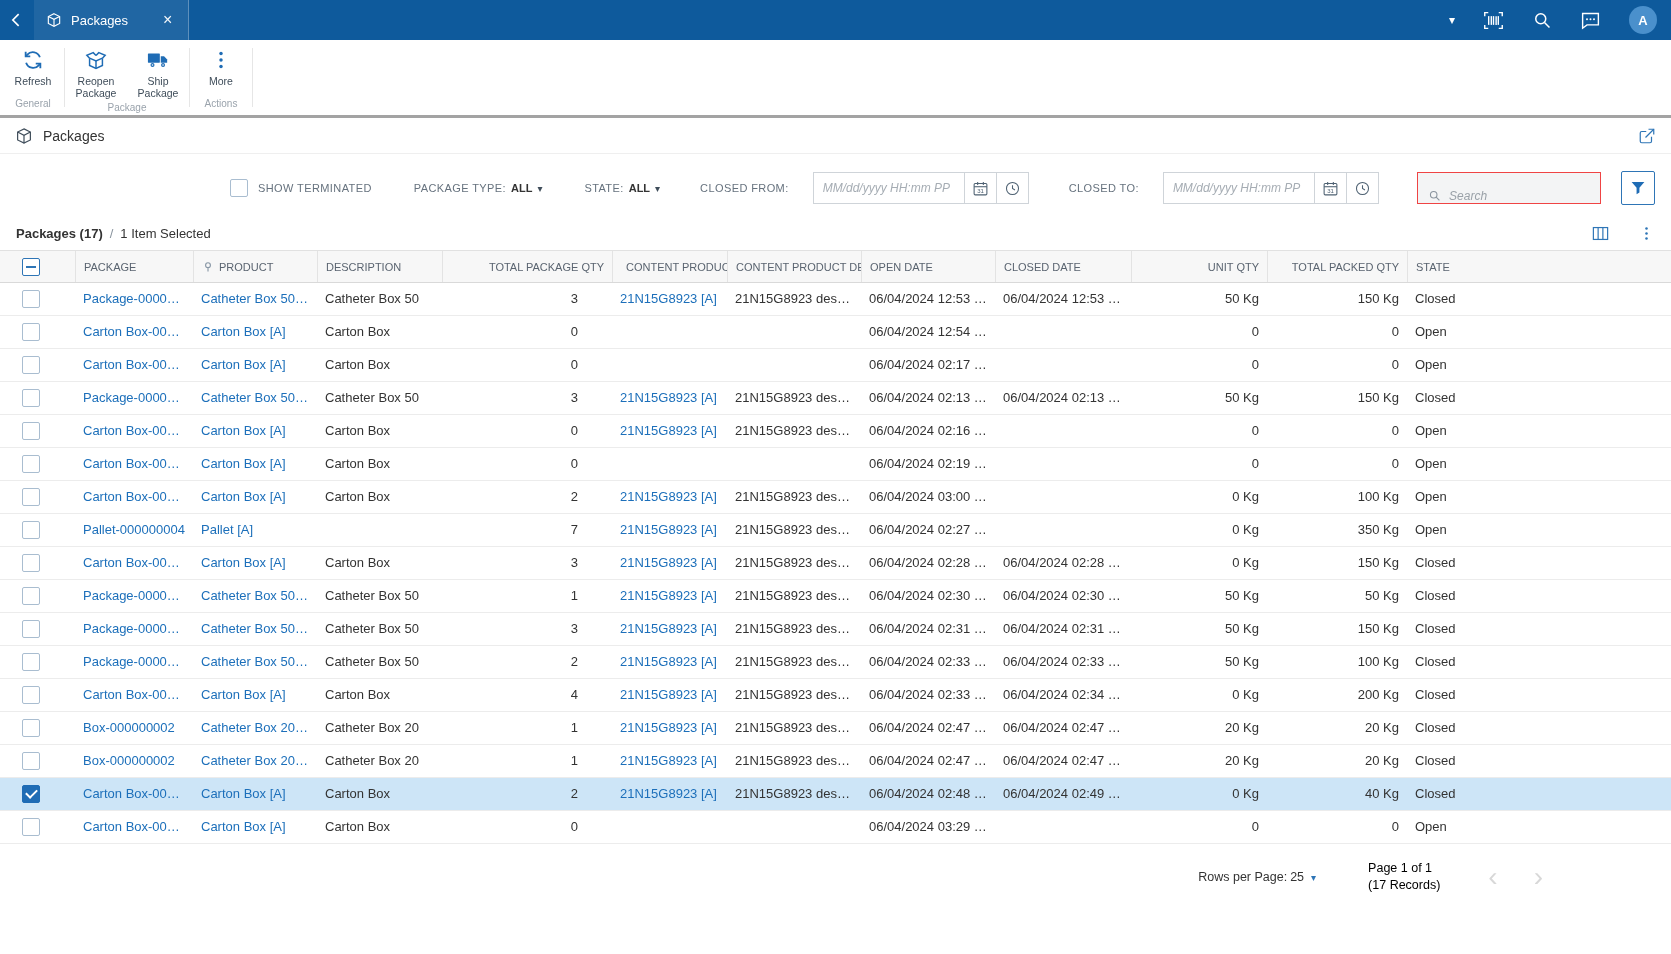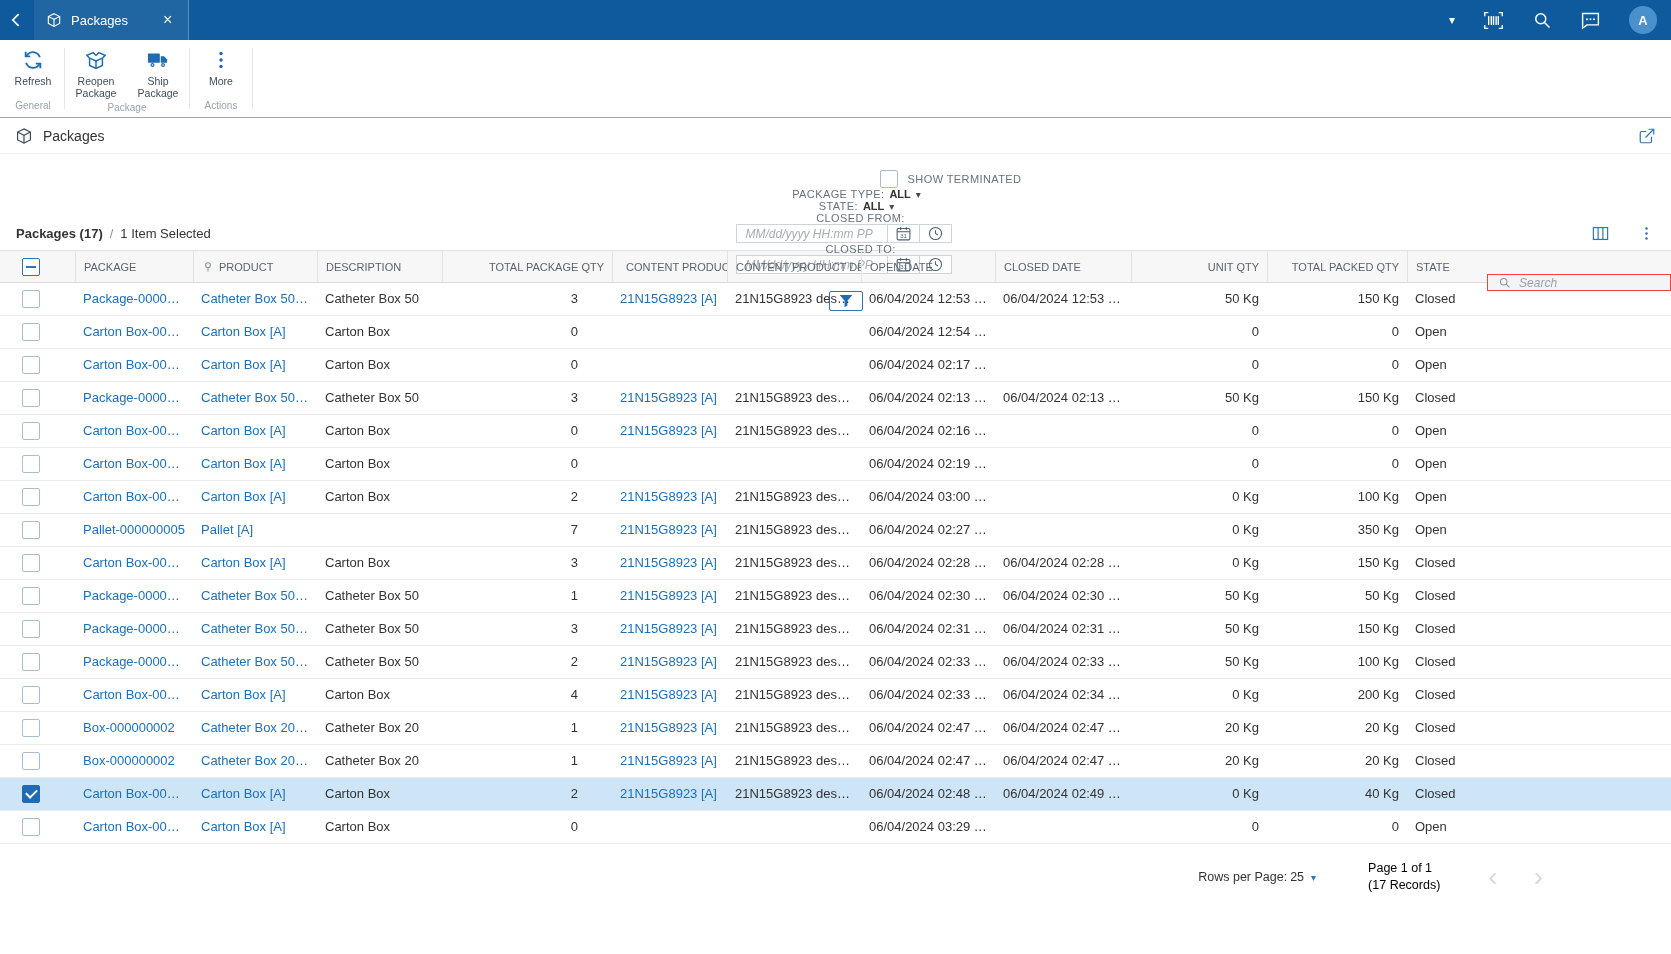--- a/index.html
+++ b/index.html
@@ -13,43 +13,43 @@
             background:rgba(255,255,255,0.08); border-right:1px solid rgba(255,255,255,0.28); cursor:pointer; }
   .tb-tab-label { font-size:13px; }
   .tb-close { margin-left:26px; font-size:16px; line-height:1; cursor:pointer; opacity:.95; }
   .tb-right { margin-left:auto; display:flex; align-items:center; gap:28px; padding-right:14px; }
   .tb-caret { font-size:12px; cursor:pointer; }
   .tb-icon { display:flex; cursor:pointer; }
   .avatar { width:28px; height:28px; border-radius:50%; background:#4a90cc; display:flex; align-items:center;
             justify-content:center; font-size:13px; font-weight:bold; cursor:pointer; }
 
   
-  .ribbon { height:78px; display:flex; align-items:stretch; border-bottom:1px solid #a3a3a3; background:#fff; padding-left:2px; }
+  .ribbon { height:78px; display:flex; align-items:stretch; border-bottom:3px solid #a3a3a3; background:#fff; padding-left:2px; }
   .rgroup { display:flex; flex-direction:column; }
   .rbuttons { display:flex; flex:1; align-items:flex-start; padding-top:9px; }
   .rbtn { width:62px; display:flex; flex-direction:column; align-items:center; gap:4px; cursor:pointer; }
   .rbtn .rlabel { font-size:10.5px; color:#3f4d5a; text-align:center; line-height:12px; }
   .rgroup-name { font-size:10px; color:#9aa3ac; text-align:center; padding:3px 0 6px; }
   .rsep { width:1px; background:#e6e6e6; margin:8px 0; }
 
   
   .titlebar { height:36px; display:flex; align-items:center; gap:10px; padding:0 15px; border-bottom:1px solid #efefef; }
   .page-title { font-size:14px; color:#333; }
   .tbar-right { margin-left:auto; display:flex; cursor:pointer; }
 
   
-  .filterbar { display:flex; align-items:center; margin-top:16px; height:36px;flex-direction:column; }
+  .filterbar { display:flex; align-items:center; margin-top:16px; padding-right:16px; height:36px; }
   .flabel { font-size:11px; color:#66727e; letter-spacing:.4px; white-space:nowrap; }
   .fvalue { font-size:11px; color:#333; font-weight:bold; white-space:nowrap; }
   .caret { font-size:10px; color:#3f4d5a; }
   .caret.blue { color:#2e75b6; }
   .f-terminated { margin-left:230px; display:flex; align-items:center; gap:10px; }
   .f-drop { display:flex; align-items:center; gap:5px; margin-left:42px; cursor:pointer; }
-  .f-datelabel { margin-left:50px; }
-  .dtg { display:flex; align-items:stretch; height:32px; margin-left:16px;justify-content:center; }
+  .f-datelabel { margin-left:40px; }
+  .dtg { display:flex; align-items:stretch; height:32px; margin-left:24px;justify-content:center; }
   .dtg input { width:152px; border:1px solid #cfd4d9; padding:0 9px; font-size:12px; color:#333; outline:none; }
   .dtg input::placeholder { font-style:italic; color:#a6adb4; }
   .ibtn { width:33px; border:1px solid #cfd4d9; margin-left:-1px; background:#fff; display:flex;
           align-items:center; justify-content:center; cursor:pointer; }
   .searchbox { margin-left:auto; width:184px; height:32px; background:#f3f4f5; border:1px solid #ef4444;
                display:flex; align-items:flex-end; gap:8px; padding:0 10px; }
   .searchbox input { border:none; background:transparent; outline:none; font-size:12px; width:100%; color:#333; }
   .searchbox input::placeholder { font-style:italic; color:#9aa1a8; }
   .filterbtn { width:34px; height:34px; margin-left:20px; border:1px solid #2e75b6; border-radius:2px;
                background:#fff; display:flex; align-items:center; justify-content:center; cursor:pointer; }
@@ -472,21 +472,21 @@
     <div class="cell">06/04/2024 03:00 PM</div>
     <div class="cell"></div>
     <div class="cell num">0 Kg</div>
     <div class="cell num">100 Kg</div>
     <div class="cell">Open</div>
   </div>
     <div class="trow">
     <div class="cell c-check">
         <span class="cb"></span>
       </div>
-    <div class="cell link">Pallet-000000005</div>
+    <div class="cell link">Pallet-000000004</div>
     <div class="cell link">Pallet [A]</div>
     <div class="cell"></div>
     <div class="cell num qtypkg">7</div>
     <div class="cell link">21N15G8923 [A]</div>
     <div class="cell">21N15G8923 descri...</div>
     <div class="cell">06/04/2024 02:27 PM</div>
     <div class="cell"></div>
     <div class="cell num">0 Kg</div>
     <div class="cell num">350 Kg</div>
     <div class="cell">Open</div>

